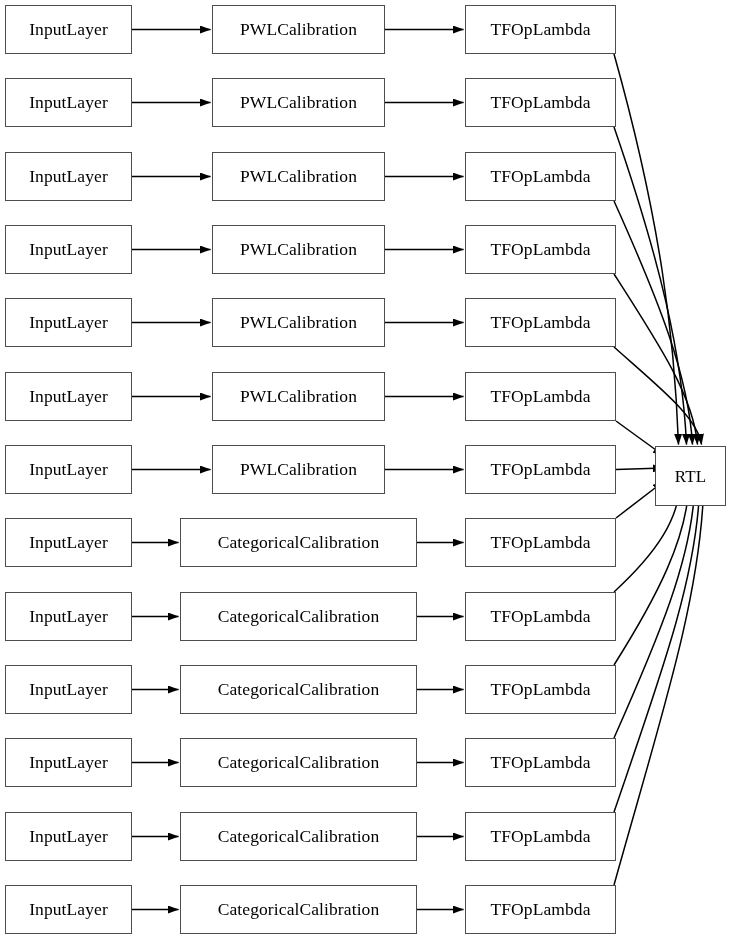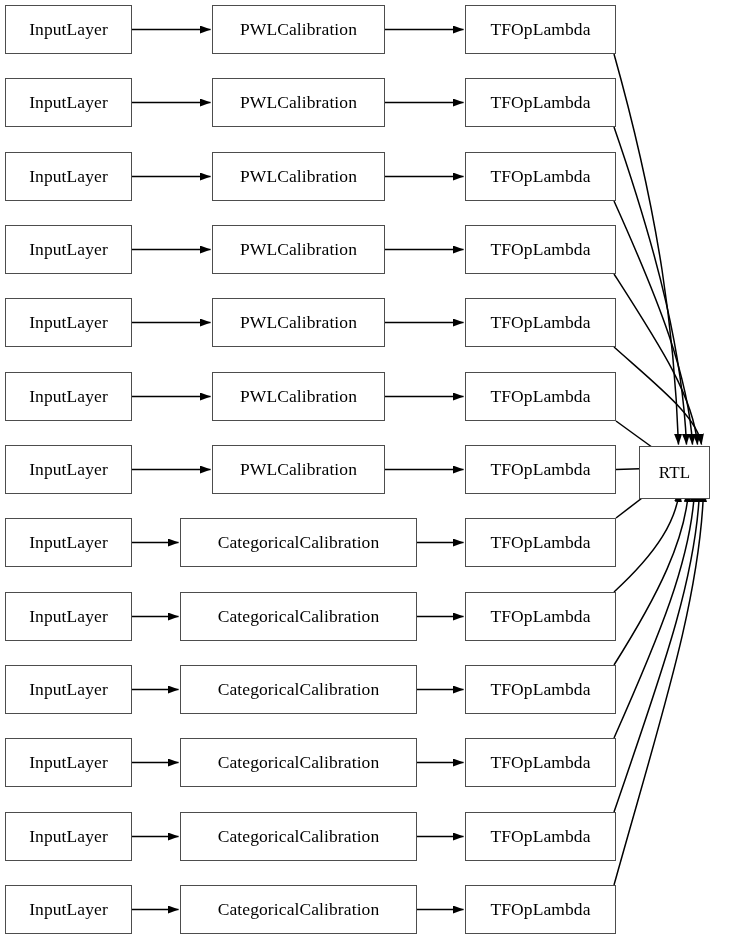--- a/index.html
+++ b/index.html
@@ -221,18 +221,18 @@
       </div>
       <div class="node" style="left: 5px; top: 885px; width: 127px; height: 49px;">
         <span class="node-label">InputLayer</span>
       </div>
       <div class="node" style="left: 180px; top: 885px; width: 237px; height: 49px;">
         <span class="node-label">CategoricalCalibration</span>
       </div>
       <div class="node" style="left: 465px; top: 885px; width: 151px; height: 49px;">
         <span class="node-label">TFOpLambda</span>
       </div>
-      <div class="node sink" style="left: 639px; top: 446px; width: 71px; height: 53px;">
+      <div class="node sink" style="left: 655px; top: 446px; width: 71px; height: 60px;">
         <span class="node-label">RTL</span>
       </div>
     </div>
 
 </div>
 
 </body></html>

